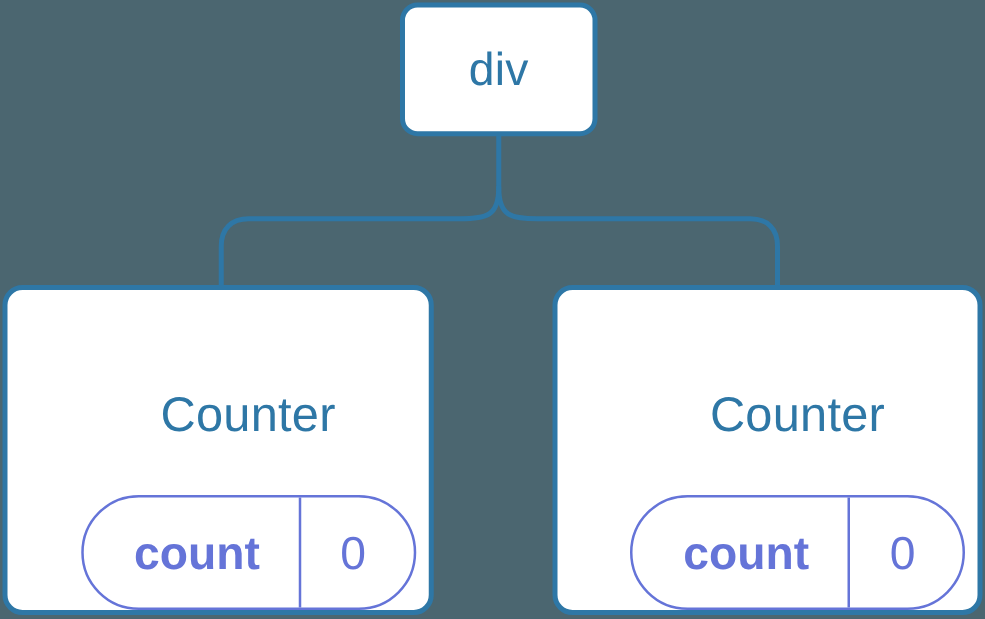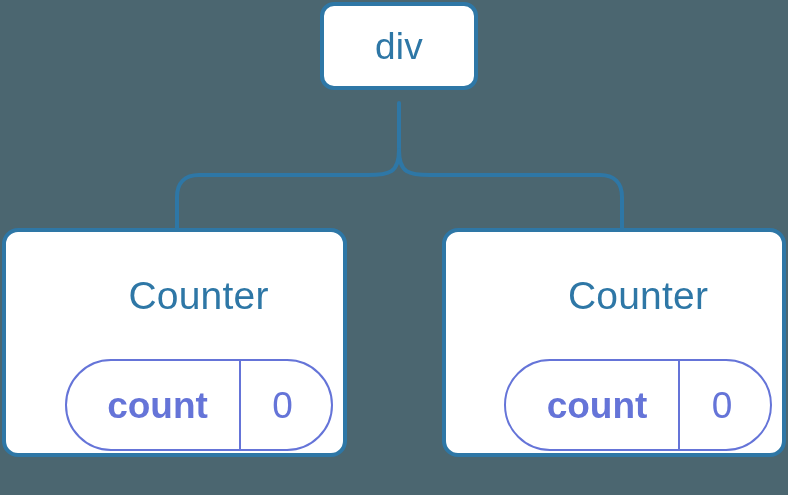--- a/index.html
+++ b/index.html
@@ -37,37 +37,37 @@
     box-sizing: border-box;
     display: flex;
     flex-direction: column;
     align-items: center;
   }
 
   .node-root {
     left: 320px;
     top: 2px;
     width: 158px;
-    height: 88px;
+    height: 107px;
     border-radius: 14px;
     justify-content: center;
   }
 
   .node-root .node-title {
     font-size: 37px;
     color: #2e77a6;
     line-height: 1;
     letter-spacing: 0.2px;
   }
 
   .node-child {
     top: 228px;
-    height: 229px;
+    height: 264px;
     border-radius: 16px;
-    justify-content: flex-start;
+    justify-content: flex-end;
     padding-top: 44px;
     padding-left: 48px;
   }
 
   .node-child-left {
     left: 2px;
     width: 345px;
   }
 
   .node-child-right {

